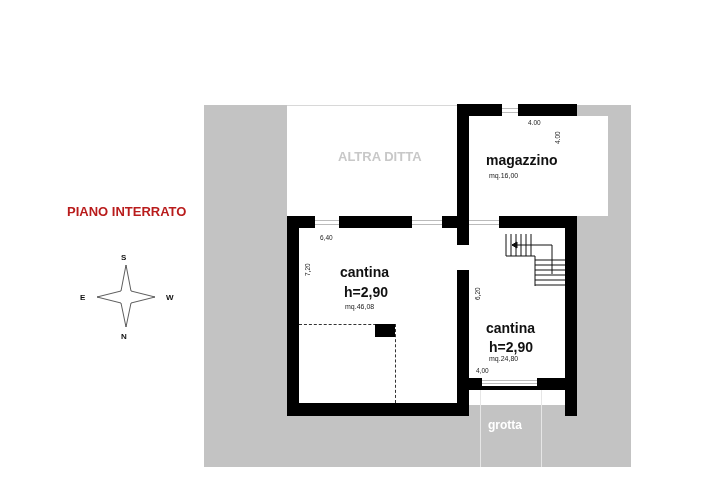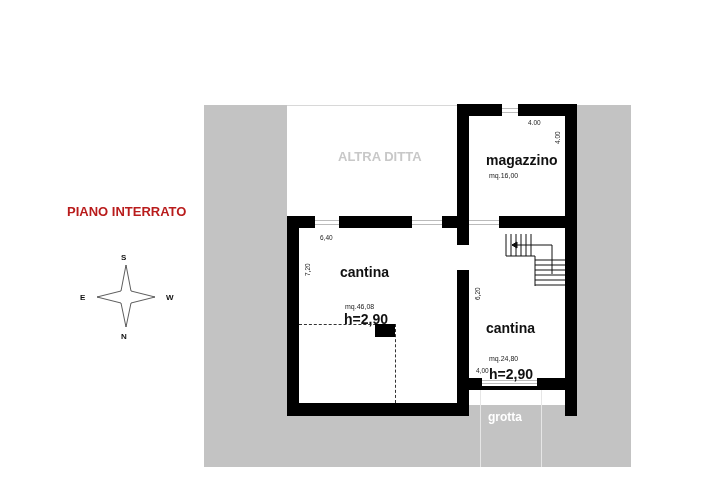--- a/index.html
+++ b/index.html
@@ -4,21 +4,21 @@
   <style>
     html, body { margin: 0; padding: 0; background: #ffffff; }
     body { width: 705px; height: 499px; position: relative; overflow: hidden;
            font-family: "Liberation Sans", sans-serif; }
     .abs { position: absolute; }
     .gray { background: #c3c3c3; }
     .wall { background: #000000; }
     .white { background: #ffffff; }
     .title { font-weight: bold; font-size: 13px; color: #b91c1c; white-space: nowrap; }
     .room-name { font-weight: bold; font-size: 14px; color: #111; white-space: nowrap; }
-    .room-h { font-weight: bold; font-size: 14px; color: #111; white-space: nowrap; margin-top: 27px; }
+    .room-h { font-weight: bold; font-size: 14px; color: #111; white-space: nowrap; }
     .area { font-size: 7px; color: #222; white-space: nowrap; }
     .dim { font-size: 6.5px; color: #222; white-space: nowrap; }
     .dim-v { font-size: 6.5px; color: #222; white-space: nowrap; transform: rotate(-90deg); transform-origin: left top; }
     .altra { font-weight: bold; font-size: 13px; color: #c8c8c8; white-space: nowrap; }
     .grotta { font-weight: bold; font-size: 12px; color: #ffffff; white-space: nowrap; }
     .compass-label { font-weight: bold; font-size: 8px; color: #111; }
     .win { background: #ffffff; }
     .win::before, .win::after { content: ""; position: absolute; left: 0; right: 0; height: 1px; background: #bbb; }
     .win::before { top: 30%; }
     .win::after { top: 65%; }
@@ -40,21 +40,21 @@
 
 <div class="abs gray" style="left:204px; top:105px; width:83px; height:362px;"></div>
 <div class="abs gray" style="left:576px; top:105px; width:55px; height:362px;"></div>
 <div class="abs gray" style="left:287px; top:405px; width:290px; height:62px;"></div>
 
 <div class="abs white" style="left:287px; top:105px; width:170px; height:111px; border-top:1px solid #d8d8d8;">
   <span class="abs altra" style="left:51px; top:43px;">ALTRA DITTA</span>
 </div>
 
 <div class="abs" style="left:480px; top:389px; width:60px; height:78px; border-left:1px solid #e6e6e6; border-right:1px solid #e6e6e6;">
-  <span class="abs grotta" style="left:7px; top:21px;text-align:right;">grotta</span>
+  <span class="abs grotta" style="left:7px; top:29px;text-align:right;">grotta</span>
 </div>
 
 <div class="abs wall" style="left:457px; top:104px; width:120px; height:12px;"></div>
 <div class="abs wall" style="left:457px; top:104px; width:12px; height:141px;"></div>
 <div class="abs wall" style="left:565px; top:104px; width:12px; height:312px;"></div>
 
 <div class="abs win" style="left:502px; top:104px; width:16px; height:12px;"></div>
 
 <div class="abs wall" style="left:287px; top:216px; width:290px; height:12px;"></div>
 <div class="abs wall" style="left:287px; top:216px; width:12px; height:200px;"></div>
@@ -65,21 +65,21 @@
 
 <div class="abs wall" style="left:457px; top:216px; width:12px; height:29px;"></div>
 <div class="abs wall" style="left:457px; top:270px; width:12px; height:146px;"></div>
 
 <div class="abs win" style="left:469px; top:216px; width:30px; height:12px;"></div>
 <div class="abs white" style="left:469px; top:228px; width:30px; height:6px;"></div>
 
 <div class="abs wall" style="left:457px; top:378px; width:120px; height:12px;"></div>
 <div class="abs win" style="left:482px; top:378px; width:55px; height:8px;"></div>
 
-<div class="abs white" style="left:469px; top:116px; width:96px; height:100px;">
+<div class="abs white" style="left:469px; top:116px; width:96px; height:100px;padding-left:43px;">
   <span class="abs dim" style="left:59px; top:3px;">4.00</span>
   <span class="abs dim-v" style="left:85px; top:28px;">4.00</span>
   <span class="abs room-name" style="left:17px; top:36px;">magazzino</span>
   <span class="abs area" style="left:20px; top:56px;">mq.16,00</span>
 </div>
 
 <div class="abs white" style="left:299px; top:228px; width:158px; height:175px;">
   <span class="abs dim" style="left:21px; top:6px;">6,40</span>
   <span class="abs dim-v" style="left:5px; top:48px;">7,20</span>
   <span class="abs room-name" style="left:41px; top:36px;">cantina</span>

